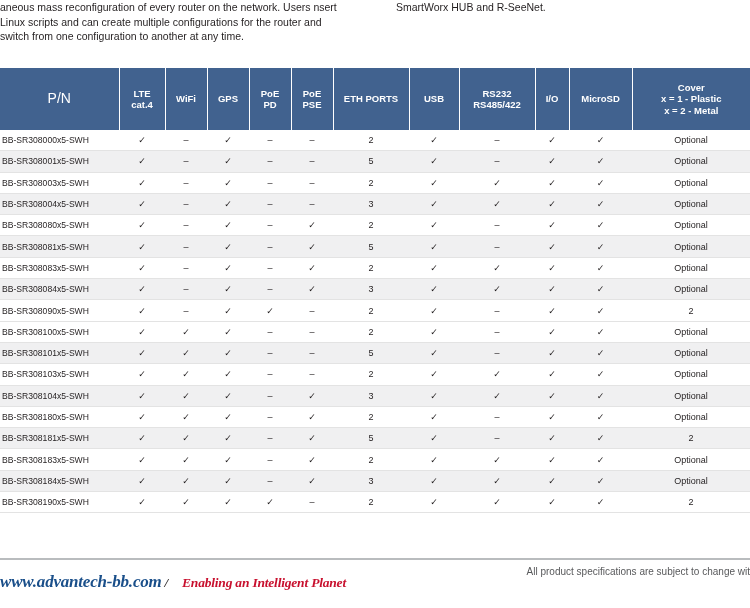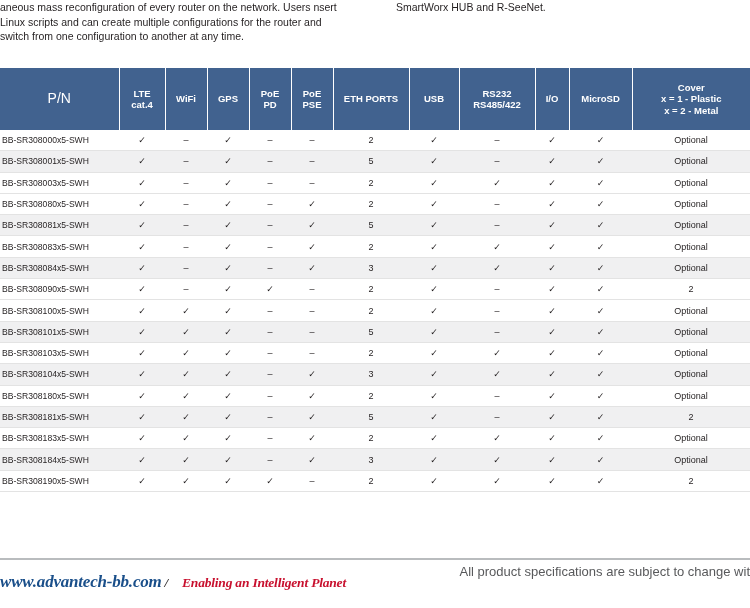--- a/index.html
+++ b/index.html
@@ -132,21 +132,21 @@
     color: #c8102e;
     font-size: 13.5px;
     font-weight: bold;
     margin-left: 11px;
   }
   .legal {
     position: absolute;
     right: 0;
     top: 0;
     text-align: right;
-    font-size: 13px;
+    font-size: 10px;
     line-height: 12px;
     color: #58595b;
   }
 </style>
 </head>
 <body>
 
 <div class="intro">
   <div class="intro-col-left">aneous mass reconfiguration of every router on the network. Users nsert Linux scripts and can create multiple configurations for the router and switch from one configuration to another at any time.</div>
   <div class="intro-col-right">SmartWorx HUB and R-SeeNet.</div>
@@ -249,20 +249,34 @@
         <td class="check">✓</td>
         <td class="dash">–</td>
         <td class="dash">–</td>
         <td>2</td>
         <td class="check">✓</td>
         <td class="check">✓</td>
         <td class="check">✓</td>
         <td class="check">✓</td>
         <td>Optional</td>
       </tr>
+      <tr class="alt">
+        <td class="pn">BB-SR308004x5-SWH</td>
+        <td class="check">✓</td>
+        <td class="dash">–</td>
+        <td class="check">✓</td>
+        <td class="dash">–</td>
+        <td class="dash">–</td>
+        <td>3</td>
+        <td class="check">✓</td>
+        <td class="check">✓</td>
+        <td class="check">✓</td>
+        <td class="check">✓</td>
+        <td>Optional</td>
+      </tr>
       <tr class="plain">
         <td class="pn">BB-SR308080x5-SWH</td>
         <td class="check">✓</td>
         <td class="dash">–</td>
         <td class="check">✓</td>
         <td class="dash">–</td>
         <td class="check">✓</td>
         <td>2</td>
         <td class="check">✓</td>
         <td class="dash">–</td>

